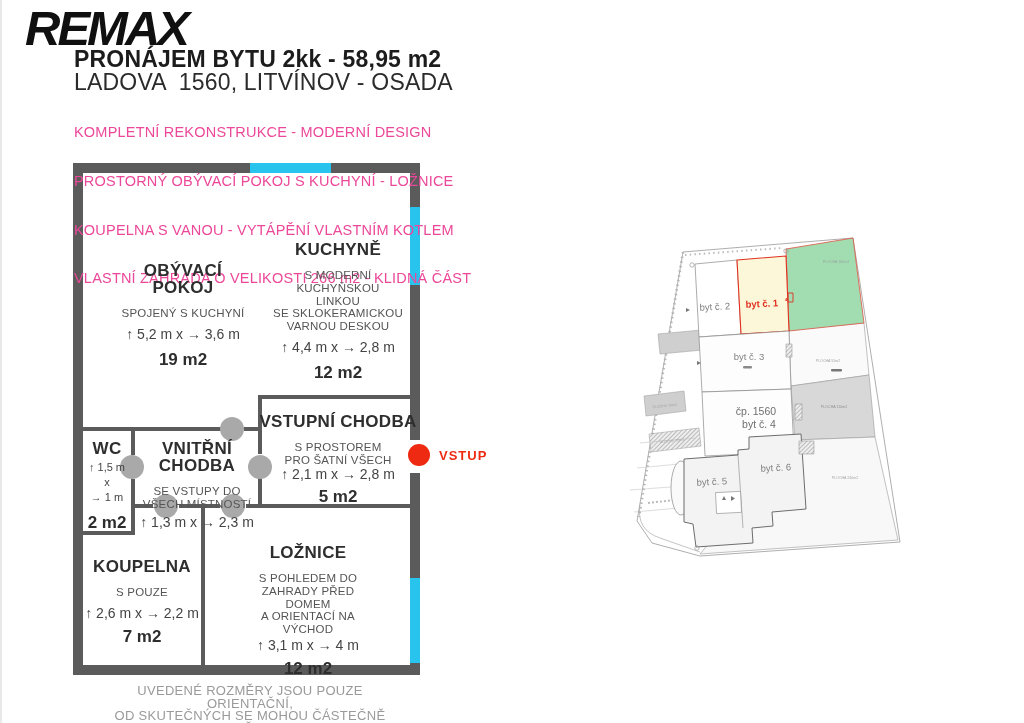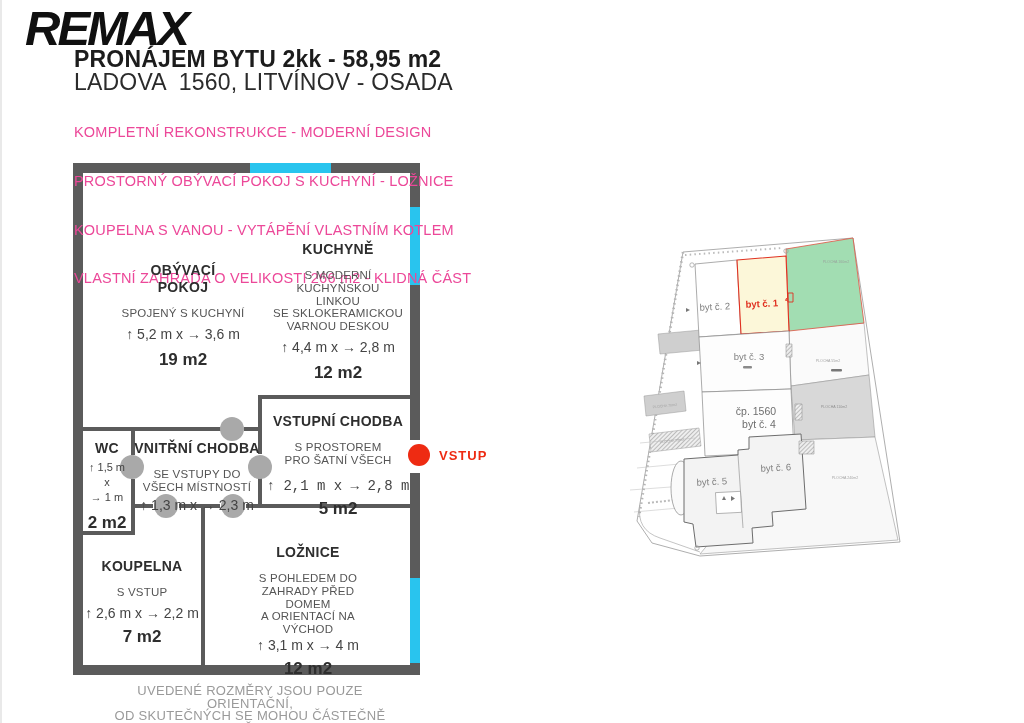--- a/index.html
+++ b/index.html
@@ -7,21 +7,21 @@
        font-family:"Liberation Sans","DejaVu Sans",sans-serif;-webkit-font-smoothing:antialiased;}
   .abs{position:absolute;}
   
   .logo{left:25px;top:4px;font-size:49px;font-weight:800;font-style:italic;
         letter-spacing:-3px;color:#101010;z-index:3;line-height:1;}
   .title{left:74px;top:46px;font-size:23px;font-weight:bold;color:#1c1c1c;letter-spacing:.2px;white-space:pre;z-index:2;}
   .address{left:74px;top:69px;font-size:23px;font-weight:400;color:#2b2b2b;letter-spacing:.2px;white-space:pre;}
   .desc{left:74px;top:92px;font-size:14.5px;color:#ec4899;line-height:16.2px;letter-spacing:.2px;white-space:pre;}
   
   .room{text-align:center;color:#3c3c3c;}
-  .r-title{font-size:14px;font-weight:bold;line-height:17px;letter-spacing:.3px;color:#2e2e2e;white-space:pre-line;}
+  .r-title{font-size:17px;font-weight:bold;line-height:17px;letter-spacing:.3px;color:#2e2e2e;white-space:pre-line;}
   .r-sub{font-size:11.5px;line-height:12.8px;color:#555;margin:11px auto 0;white-space:pre-line;letter-spacing:.2px;}
   .r-dims{font-size:14px;margin-top:7px;color:#444;white-space:pre-line;line-height:15px;}
   .r-area{font-size:17px;font-weight:bold;margin-top:8px;color:#2e2e2e;}
   .vstup{font-size:13px;font-weight:600;letter-spacing:1px;color:var(--entrance,#ee2b12);}
   .footer{left:100px;top:685px;width:300px;text-align:center;font-size:13px;line-height:12.5px;
           color:#9a9a9a;letter-spacing:.3px;}
   .edge{left:0;top:0;width:2px;height:723px;background:#e9e9e9;}
   svg{position:absolute;left:0;top:0;}
   svg text{font-family:"Liberation Sans","DejaVu Sans",sans-serif;}
 </style>
@@ -164,42 +164,42 @@
 SE SKLOKERAMICKOU
 VARNOU DESKOU</div>
   <div class="r-dims">↑ 4,4 m x → 2,8 m</div>
   <div class="r-area">12 m2</div>
 </div>
 
 <div class="abs room" style="left:258px;top:413px;width:160px;">
   <div class="r-title">VSTUPNÍ CHODBA</div>
   <div class="r-sub">S PROSTOREM
 PRO ŠATNÍ VŠECH</div>
-  <div class="r-dims" style="margin-top:12px;font-family:Liberation Mono, monospace;">↑ 2,1 m x → 2,8 m</div>
+  <div class="r-dims" style="margin-top:0;">↑ 2,1 m x → 2,8 m</div>
   <div class="r-area" style="margin-top:5px;">5 m2</div>
 </div>
 
 <div class="abs room" style="left:72px;top:440px;width:70px;">
   <div class="r-title">WC</div>
   <div class="r-dims" style="margin-top:3px;font-size:11px;">↑ 1,5 m
 x
 → 1 m</div>
   <div class="r-area">2 m2</div>
 </div>
 
 <div class="abs room" style="left:127px;top:440px;width:140px;">
   <div class="r-title">VNITŘNÍ CHODBA</div>
   <div class="r-sub">SE VSTUPY DO
 VŠECH MÍSTNOSTÍ</div>
   <div class="r-dims" style="margin-top:4px;">↑ 1,3 m x → 2,3 m</div>
 </div>
 
 <div class="abs room" style="left:77px;top:558px;width:130px;">
   <div class="r-title">KOUPELNA</div>
-  <div class="r-sub">S VSTUP</div>
+  <div class="r-sub">S POUZE</div>
   <div class="r-dims" style="">↑ 2,6 m x → 2,2 m</div>
   <div class="r-area" style="margin-top:6px;">7 m2</div>
 </div>
 
 <div class="abs room" style="left:238px;top:544px;width:140px;">
   <div class="r-title">LOŽNICE</div>
   <div class="r-sub">S POHLEDEM DO
 ZAHRADY PŘED DOMEM
 A ORIENTACÍ NA VÝCHOD</div>
   <div class="r-dims" style="margin-top:2px;">↑ 3,1 m x → 4 m</div>

